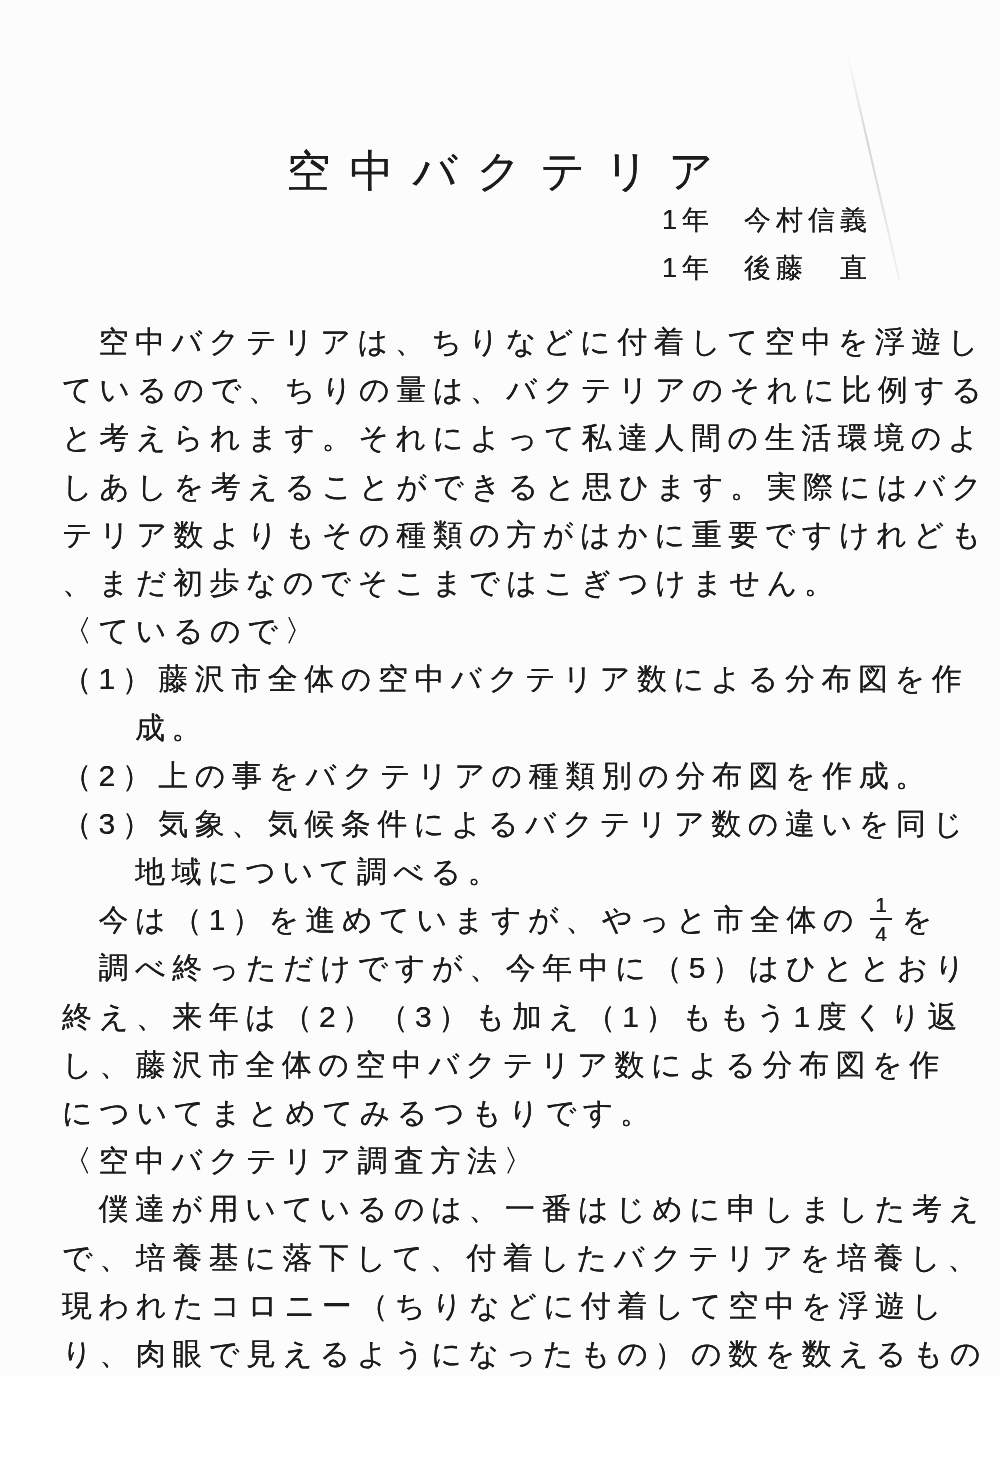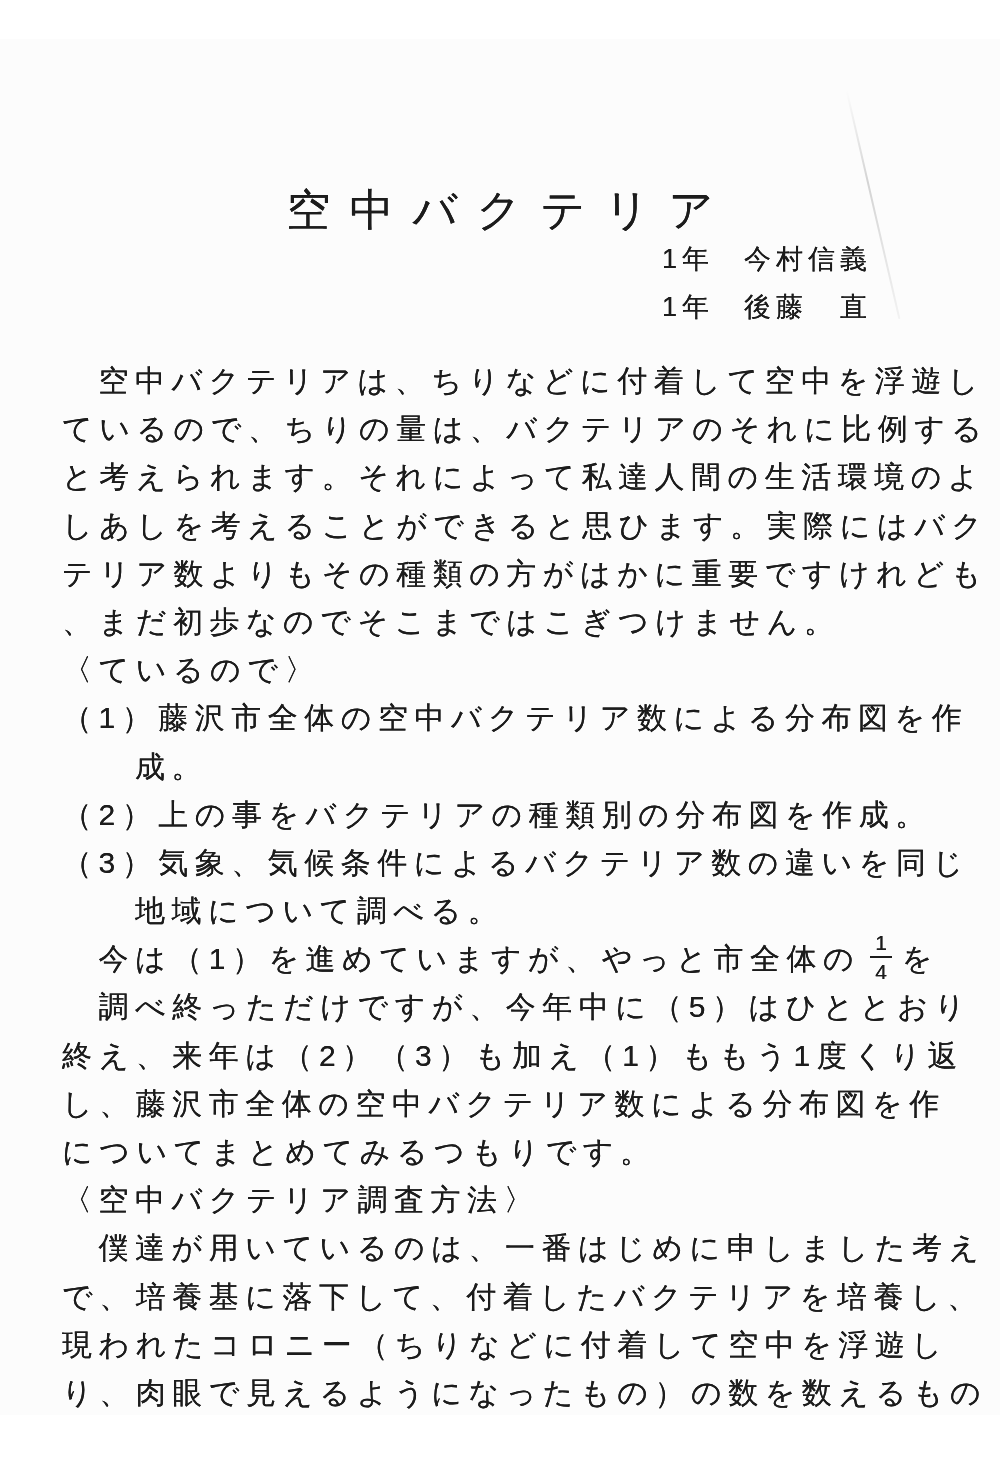--- a/index.html
+++ b/index.html
@@ -3,39 +3,38 @@
 <meta charset="utf-8">
 <style>
   :root { --ink:#1c1c1c; --paper:#fcfcfc; }
   html,body { margin:0; padding:0; background:#fff; }
   .page {
     position:relative; width:1000px; height:1376px;
     background:var(--paper); color:var(--ink);
     font-family:"Liberation Sans", sans-serif;
     overflow:hidden;
     text-shadow:0 0 0.6px currentColor; 
-    margin-top:39px;
   }
   .title {
     position:absolute; top:142px; left:0; width:100%; margin:0;
     text-align:center; font-size:44px; font-weight:500;
     letter-spacing:19px; text-indent:19px; white-space:nowrap;
   }
   .authors {
     position:absolute; top:202px; right:128px;
     font-size:27px; letter-spacing:5px;
   }
   .author-line { height:48px; display:flex; align-items:flex-start; }
   .author-grade { margin-right:30px; }
   .body-block {
     position:absolute; top:318px; left:62px; right:42px;
     font-size:30px; letter-spacing:6.5px;
   }
   .line { height:48.2px; line-height:48.2px; white-space:nowrap; }
-  .frac-line { display:flex; align-items:center; }
+  .frac-line { display:flex; }
   .frac {
     display:inline-flex; flex-direction:column; align-items:center;
     margin:0 10px; line-height:1; letter-spacing:0;
     transform:translateY(-2px);
   }
   .frac-num { font-size:21px; padding:0 5px 3px; border-bottom:2px solid var(--ink); }
   .frac-den { font-size:21px; padding-top:3px; }
   .footer {
     position:absolute; top:1390px; left:0; width:100%;
     text-align:right; font-size:29px; letter-spacing:7px; white-space:nowrap;

